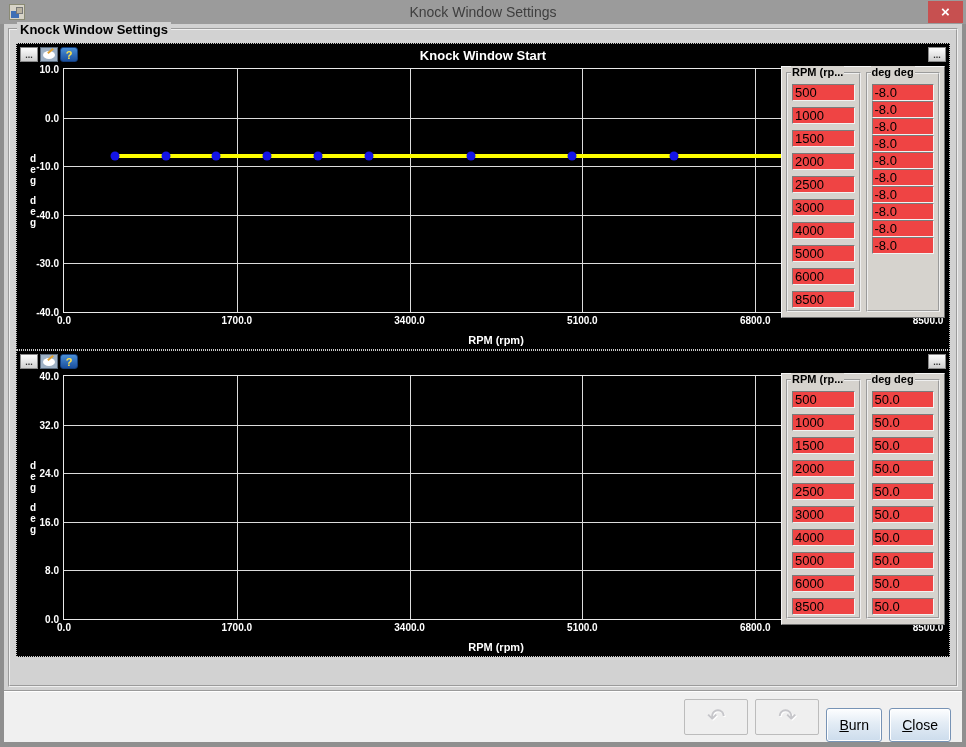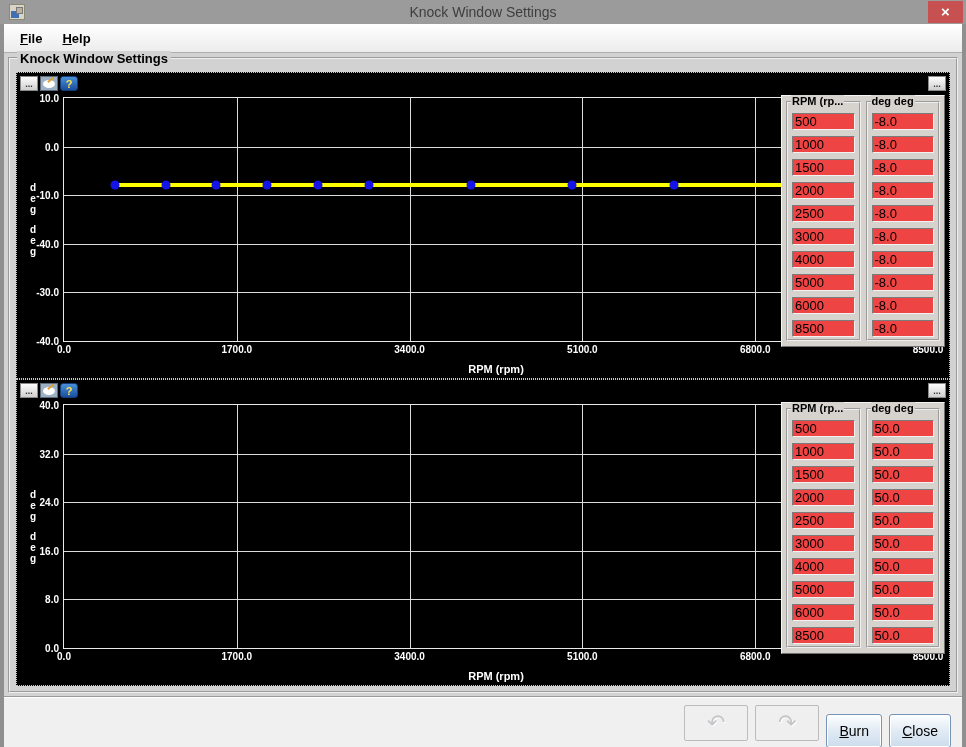--- a/index.html
+++ b/index.html
@@ -146,39 +146,36 @@
 <body>
 
 <div class="window">
 
   <div class="titlebar">
     <span class="app-icon"></span>
     <span class="win-title">Knock Window Settings</span>
     <button class="close-btn">×</button>
   </div>
 
-  <div class="menubar">
-    <span class="menu-item">File</span>
-    <span class="menu-item">Help</span>
-  </div>
 
   <div class="content">
     <div class="groupbox">
       <span class="groupbox-label">Knock Window Settings</span>
       <div class="charts">
 
         <section class="chart">
           <div class="chart-toolbar">
             <button class="tb-btn">...</button>
             <button class="tb-btn callout">
                 <span class="oval"></span>
                 <span class="pencil"></span>
               </button>
             <button class="tb-btn help">?</button>
           </div>
+          <div class="chart-title">Knock Window Start</div>
           <button class="tb-btn more-right">...</button>
           <div class="ylabel">
               <span>d</span>
               <span>e</span>
               <span>g</span>
               <span class="ygap"></span>
               <span>d</span>
               <span>e</span>
               <span>g</span>
             </div>
@@ -235,21 +232,21 @@
                   <input class="field" value="2500" style="">
                   <input class="field" value="3000" style="">
                   <input class="field" value="4000" style="">
                   <input class="field" value="5000" style="">
                   <input class="field" value="6000" style="">
                   <input class="field" value="8500" style="">
                 </div>
             </div>
             <div class="mini-group">
               <span class="mini-title">deg deg</span>
-              <div class="fields col2" style="display: flex; flex-direction: column; gap: 6px;">
+              <div class="fields col2" style="display: flex; flex-direction: column; ">
                   <input class="field" value="-8.0" style="">
                   <input class="field" value="-8.0" style="">
                   <input class="field" value="-8.0" style="">
                   <input class="field" value="-8.0" style="">
                   <input class="field" value="-8.0" style="">
                   <input class="field" value="-8.0" style="">
                   <input class="field" value="-8.0" style="">
                   <input class="field" value="-8.0" style="">
                   <input class="field" value="-8.0" style="">
                   <input class="field" value="-8.0" style="">

